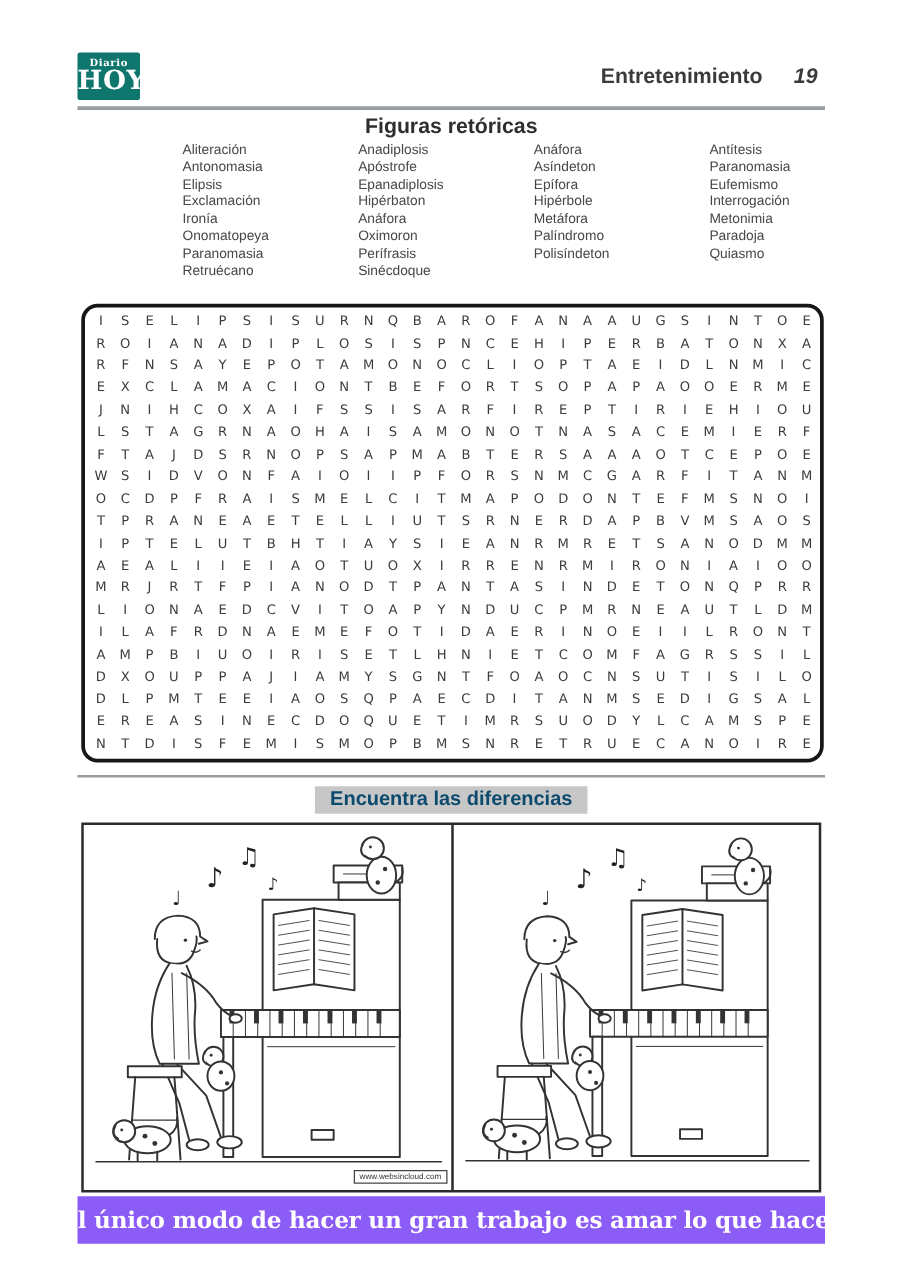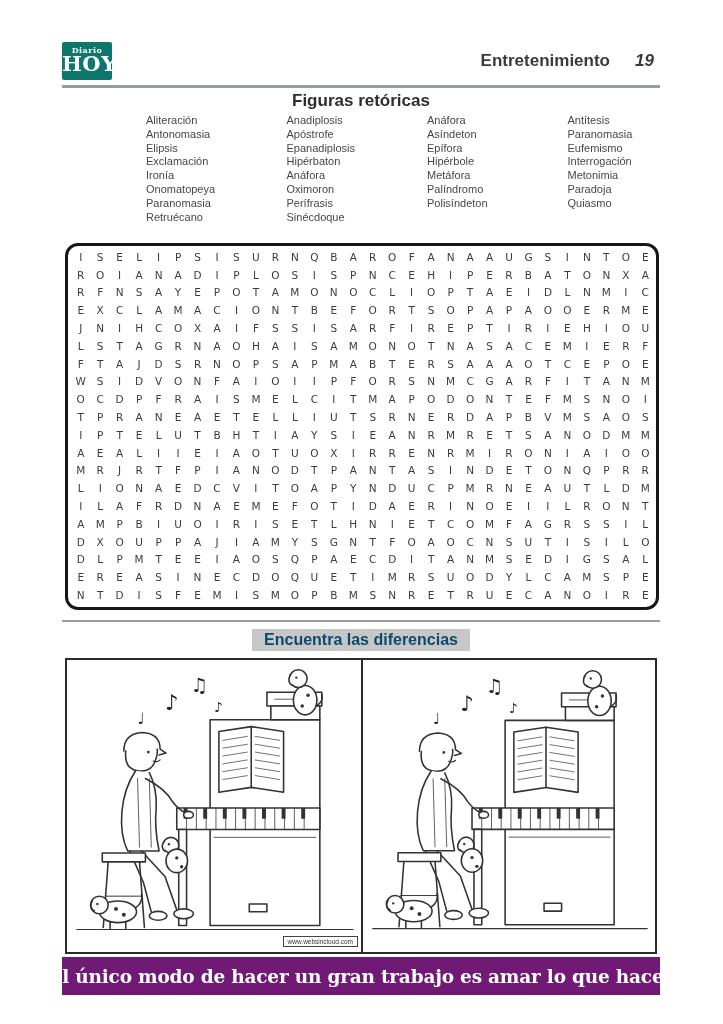--- a/index.html
+++ b/index.html
@@ -42,21 +42,21 @@
               font-size:16px;font-weight:bold;padding:2px 12px;}
   .img-box{position:absolute;left:3px;top:658px;width:588px;height:292px;border:2px solid #2b2b2b;}
   .panel{position:absolute;top:0;width:294px;height:292px;}
   .panel.left{left:0;}
   .panel.right{left:294px;border-left:2px solid #2b2b2b;box-sizing:border-box;}
   .panel svg{width:100%;height:100%;}
   .watermark{position:absolute;right:calc(50% + 3px);bottom:5px;background:#fff;
              border:1px solid #444;font-size:6.5px;color:#333;padding:1px 4px;line-height:7px;}
 
   
-  .quote-bar{position:absolute;left:0;top:957px;width:598px;height:38px;background:#701a75;
+  .quote-bar{position:absolute;left:0;top:957px;width:598px;height:38px;background:#8b5cf6;
              display:flex;align-items:center;justify-content:center;}
   .quote-text{color:#fff;font-family:"DejaVu Serif",serif;font-weight:bold;font-size:18.5px;
               letter-spacing:-0.2px;white-space:nowrap;}
 </style>
 </head>
 <body>
 
 <div class="content">
 
   <div class="logo">

